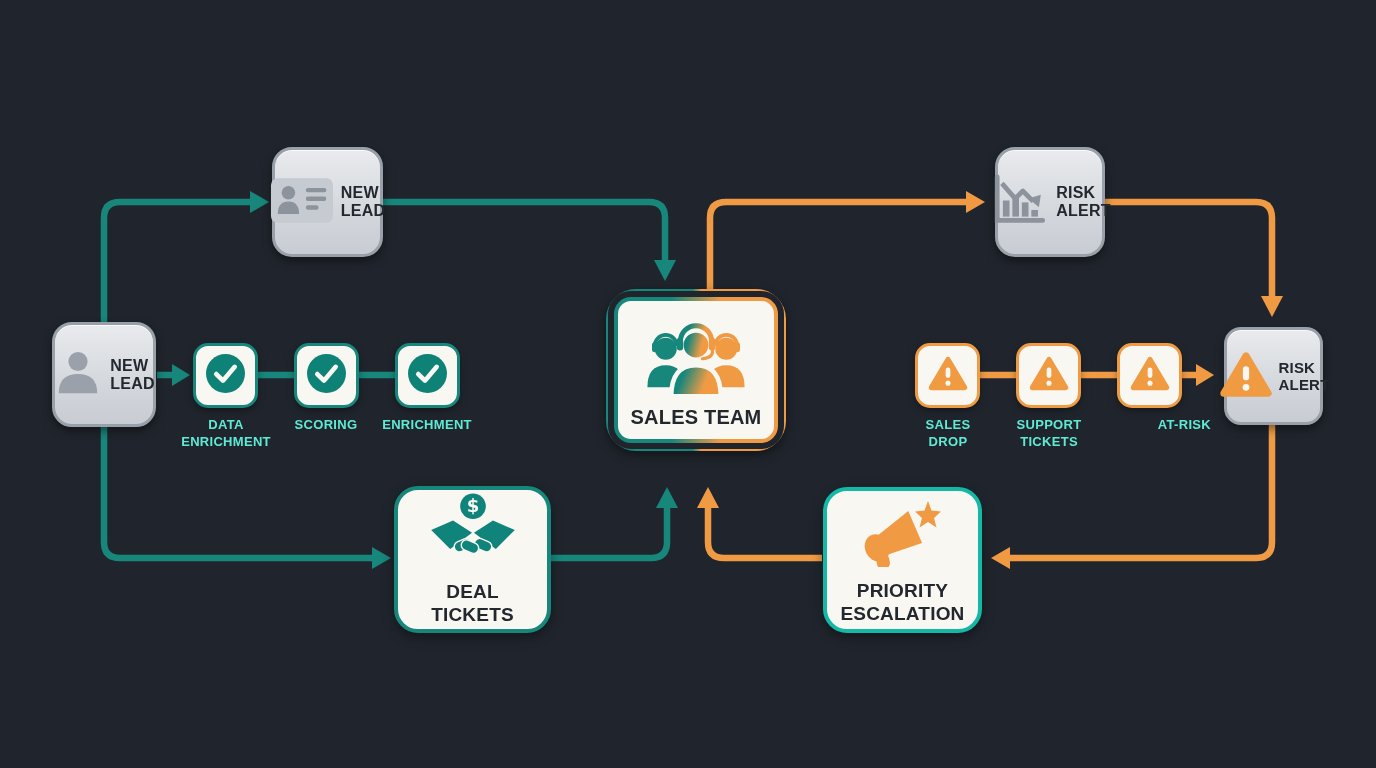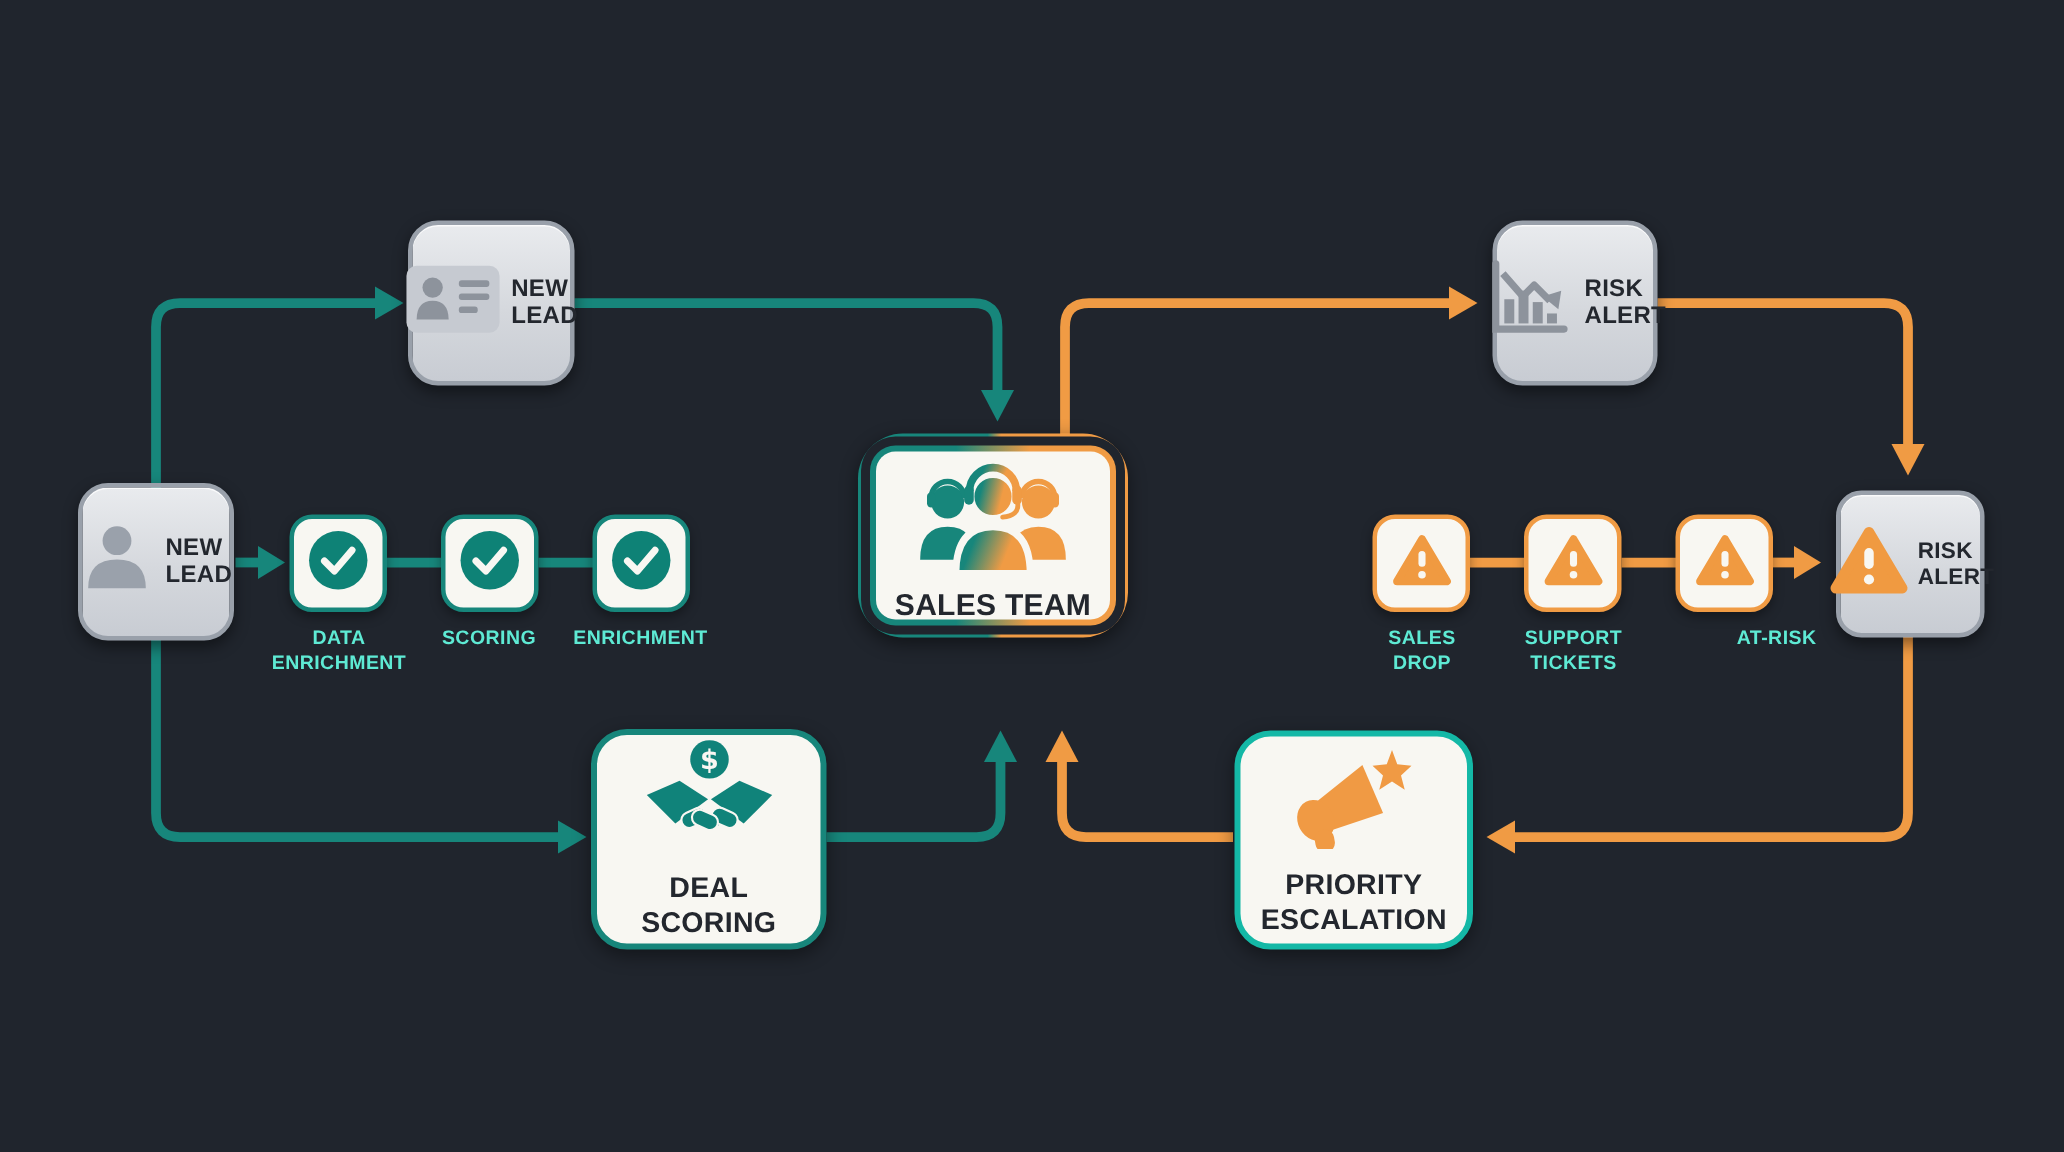--- a/index.html
+++ b/index.html
@@ -36,21 +36,21 @@
   .card .label{
     font-weight:bold;font-size:19px;color:#23272e;text-align:center;
     line-height:1.2;white-space:pre-line;letter-spacing:.2px;
   }
   .section-title{
     position:absolute;z-index:2;color:#f2f4f6;font-size:21px;font-weight:bold;
     letter-spacing:.6px;text-align:center;width:420px;
   }
   
   #sales-outer{
-    position:absolute;z-index:2;left:572px;top:289px;width:180px;height:136px;
+    position:absolute;z-index:2;left:606px;top:289px;width:180px;height:162px;
     border-radius:30px;background:linear-gradient(90deg,#17867b 48%,#f09b44 53%);
     padding:2px;box-sizing:border-box;box-shadow:0 4px 12px rgba(0,0,0,.45);
   }
   #sales-gap{width:100%;height:100%;border-radius:23px;background:#20252d;
     padding:6px;box-sizing:border-box;}
   #sales-inner{width:100%;height:100%;border-radius:17px;
     background:linear-gradient(90deg,#17867b 35%,#f09b44 65%);
     padding:4px;box-sizing:border-box;}
   #sales-content{width:100%;height:100%;border-radius:13px;background:#f8f7f2;
     display:flex;flex-direction:column;align-items:center;justify-content:center;gap:2px;}
@@ -269,21 +269,21 @@
             <rect x="40" y="53" width="19" height="11" rx="5.5" stroke="#f8f7f2" stroke-width="1.5"></rect>
           </g>
           <g transform="rotate(24 48 54)">
             <rect x="49" y="46" width="19" height="11" rx="5.5" stroke="#f8f7f2" stroke-width="1.5"></rect>
             <rect x="37" y="53" width="19" height="11" rx="5.5" stroke="#f8f7f2" stroke-width="1.5"></rect>
           </g>
         </g>
       </svg>
     </span>
     <div class="label">DEAL
-SCORING</div>
+TICKETS</div>
   </div>
 
   <div class="card" style="left:823px;top:487px;width:159px;height:146px;border:4px solid #14b8a6;">
     <span>
       <svg width="88" height="72" viewBox="0 0 88 72">
         <g fill="#f09a44" transform="rotate(-10 40 44)">
           <path d="M14 40 L54 18 L62 52 L22 58 Z"></path>
           <ellipse cx="17" cy="49" rx="12" ry="14" transform="rotate(-18 17 49)"></ellipse>
           <rect x="14" y="56" width="13" height="15" rx="6"></rect>
         </g>

